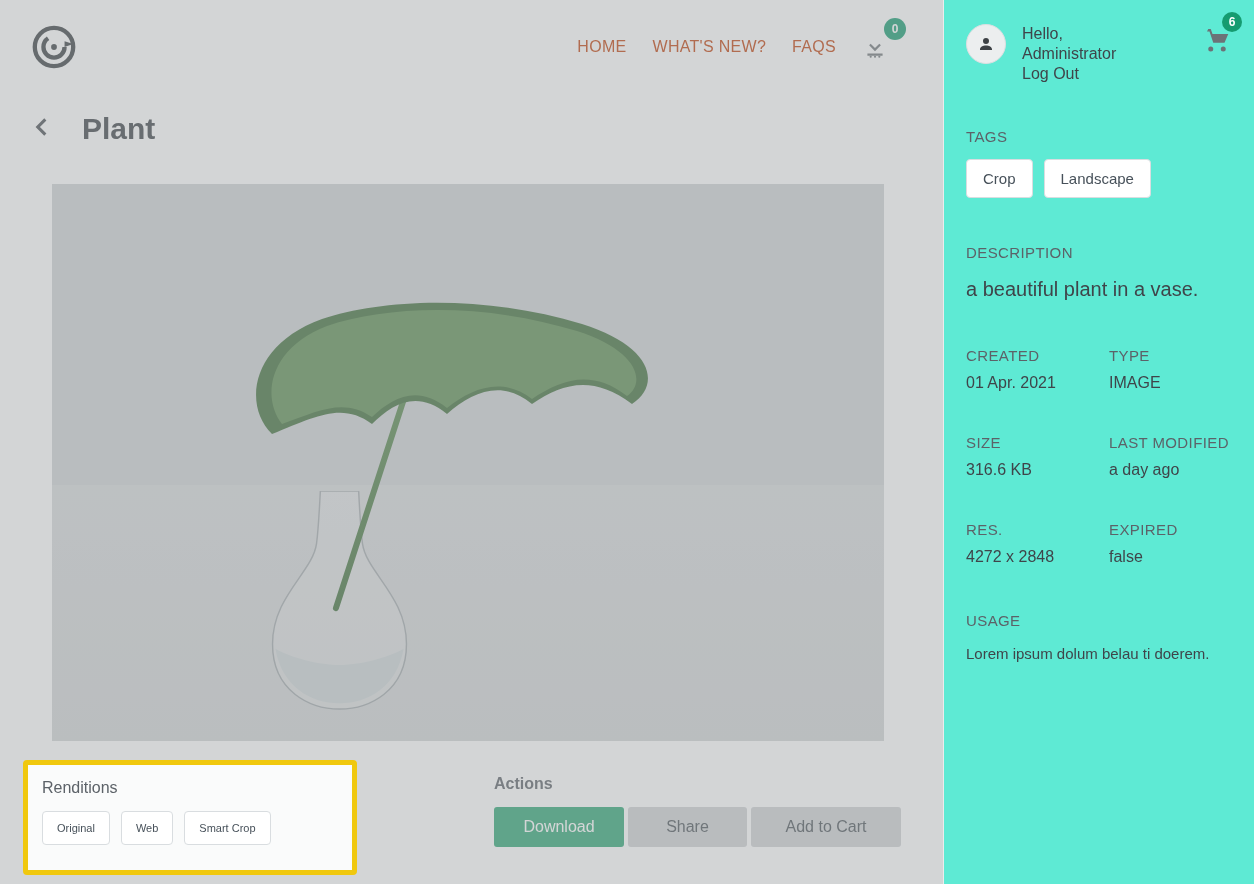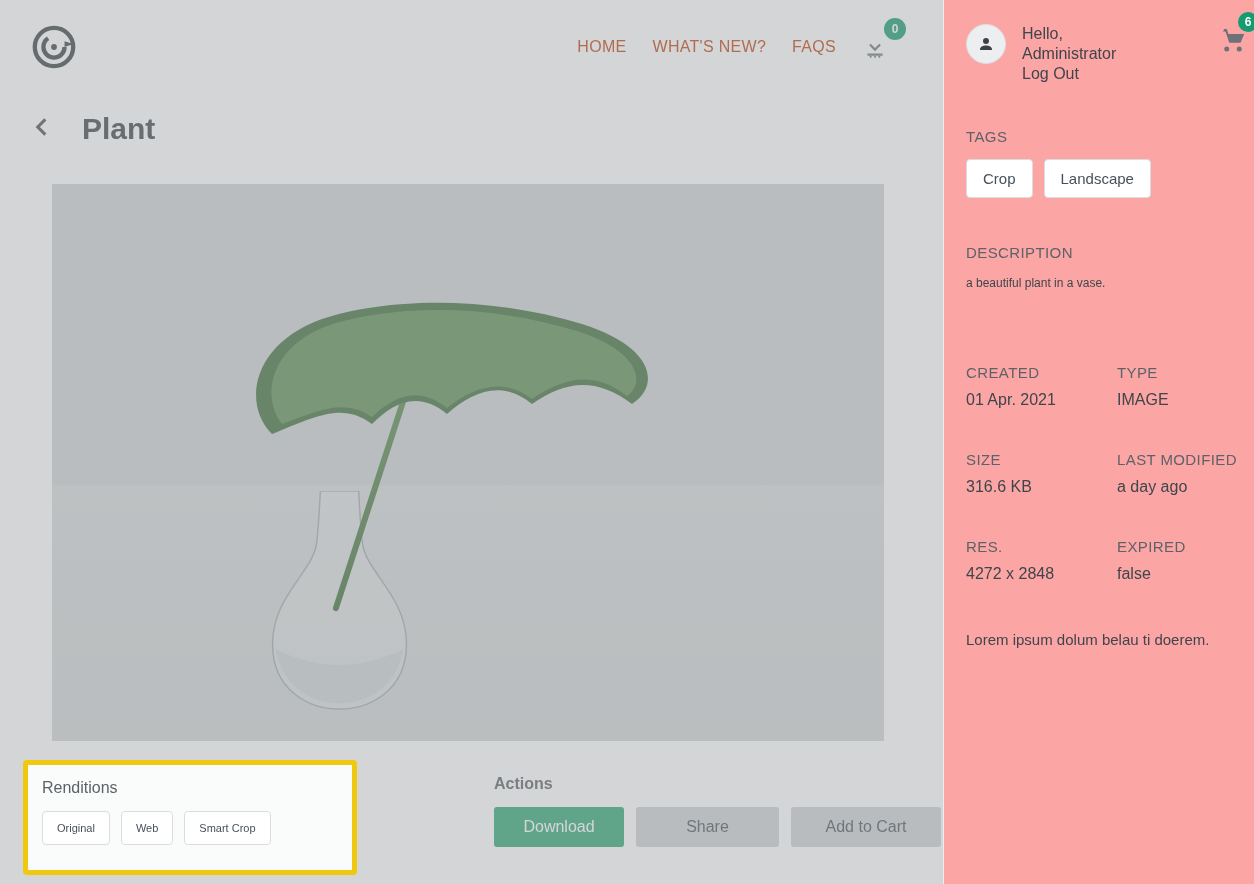--- a/index.html
+++ b/index.html
@@ -34,43 +34,43 @@
 
   
   .renditions-box { position: absolute; left: 23px; top: 760px; width: 334px; height: 115px; background: #fafbfb; border: 5px solid #f0c80e; border-radius: 4px; padding: 14px 14px 14px 14px; z-index: 10; }
   .renditions-title { font-size: 16px; color: #5c6268; margin-bottom: 14px; font-weight: 400; }
   .rendition-buttons { display:flex; gap:11px; }
   .chip { border:1px solid #d9dde0; background:#fff; color:#47515a; border-radius:4px; padding: 10px 14px; font-size:11px; cursor:pointer; }
 
   
   .actions-wrap { position:absolute; left: 494px; top: 775px; }
   .actions-title { font-size:16px; color:#5c6268; margin-bottom:14px; font-weight:700; }
-  .actions-row { display:flex; gap:12px; }
+  .actions-row { display:flex; gap:4px; }
   .btn { border:none; border-radius:3px; height:40px; font-size:16px; cursor:pointer; }
   .btn-primary { background:#2fa776; color:#fff; width:130px; }
-  .btn-secondary { background:#cfd2d4; color:#4b5258; width:143px; }
+  .btn-secondary { background:#cfd2d4; color:#4b5258; width:119px; }
   .btn-secondary.wide { width:150px; }
 
   
-  .sidebar { flex: 0 0 311px; height: 100%; background: #fca5a5; border-left: 1px solid #ececec; padding: 24px 6px 0 22px; }
+  .sidebar { flex: 0 0 311px; height: 100%; background: #5eead4; border-left: 1px solid #ececec; padding: 24px 22px 0 22px; }
   .user-row { display:flex; align-items:flex-start; gap:16px; margin-bottom: 44px; }
   .avatar { width:40px; height:40px; border-radius:50%; background:#eceeef; display:flex; align-items:center; justify-content:center; border:1px solid #dcdfe1; }
   .avatar svg { width:18px; height:18px; color:#3d4145; }
   .user-text { flex:1; }
   .user-text div { font-size:16px; color:#3f454a; line-height:1.25; }
   .user-text .logout { color:#3f454a; }
   .cart-wrap { position:relative; }
   .cart-icon { width:30px; height:30px; color:#6c7277; }
   .cart-badge { position:absolute; top:-12px; right:-10px; background:#159b70; color:#fff; border-radius:999px; width:20px; height:20px; display:flex; align-items:center; justify-content:center; font-size:12px; font-weight:600; }
 
   .sec-title { font-size:15px; letter-spacing:.4px; color:#5c6268; font-weight:500; margin-bottom:14px; }
   .tags-row { display:flex; gap:11px; margin-bottom:46px; }
   .tag { border:1px solid #d9dde0; background:#fff; color:#47515a; border-radius:4px; padding:10px 16px; font-size:15px; cursor:pointer; }
 
-  .desc { font-size:12px; color:#3f454a; margin-bottom:72px; line-height:1.4; }
+  .desc { font-size:20px; color:#3f454a; margin-bottom:44px; line-height:1.4; }
 
   .meta-grid { display:grid; grid-template-columns: 1fr 1fr; column-gap: 20px; row-gap: 42px; }
   .meta-item .label { font-size:15px; color:#5c6268; letter-spacing:.4px; font-weight:400; margin-bottom:10px; }
   .meta-item .value { font-size:16px; color:#3f454a; }
 
   .usage-block { margin-top: 46px; }
   .usage-text { font-size:15px; color:#3f454a; line-height:1.45; }
 </style>
 </head>
 <body>
@@ -196,15 +196,16 @@
       <div class="label">RES.</div>
       <div class="value">4272 x 2848</div>
     </div>
     <div class="meta-item">
       <div class="label">EXPIRED</div>
       <div class="value">false</div>
     </div>
   </div>
 
   <div class="usage-block">
+    <div class="sec-title">USAGE</div>
     <div class="usage-text">Lorem ipsum dolum belau ti doerem.</div>
   </div>
 </div>
 
 </body></html>

